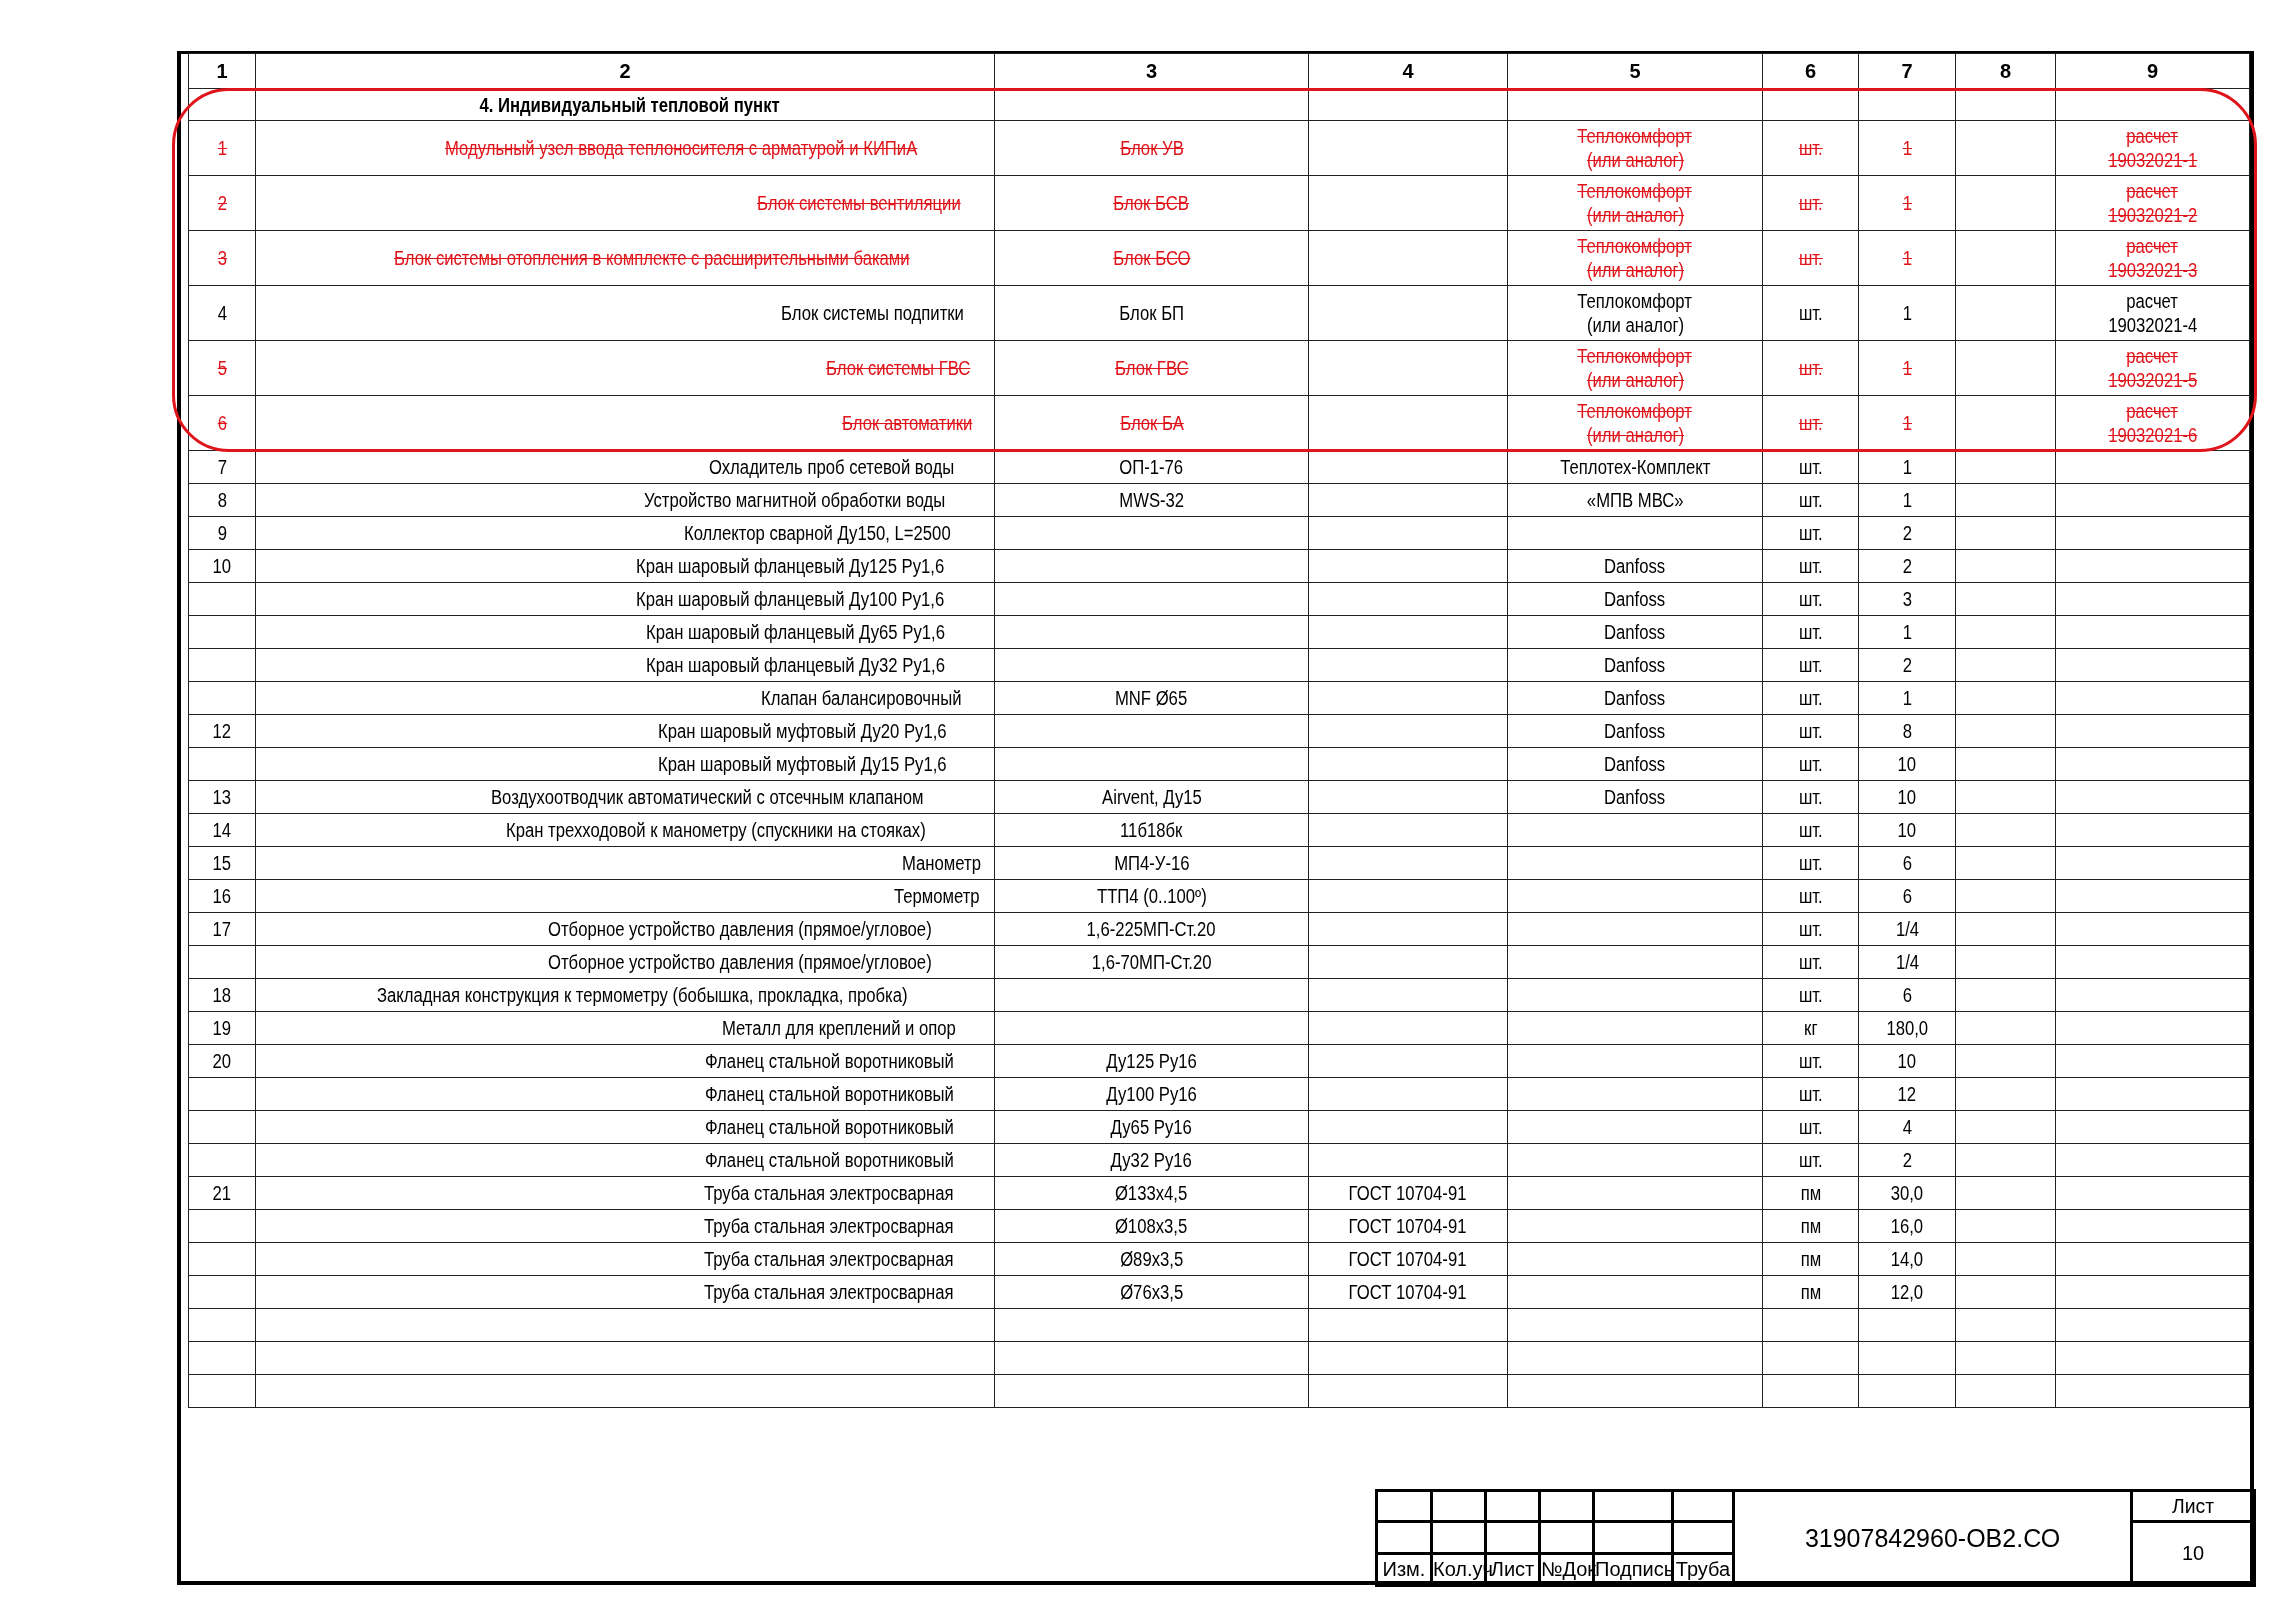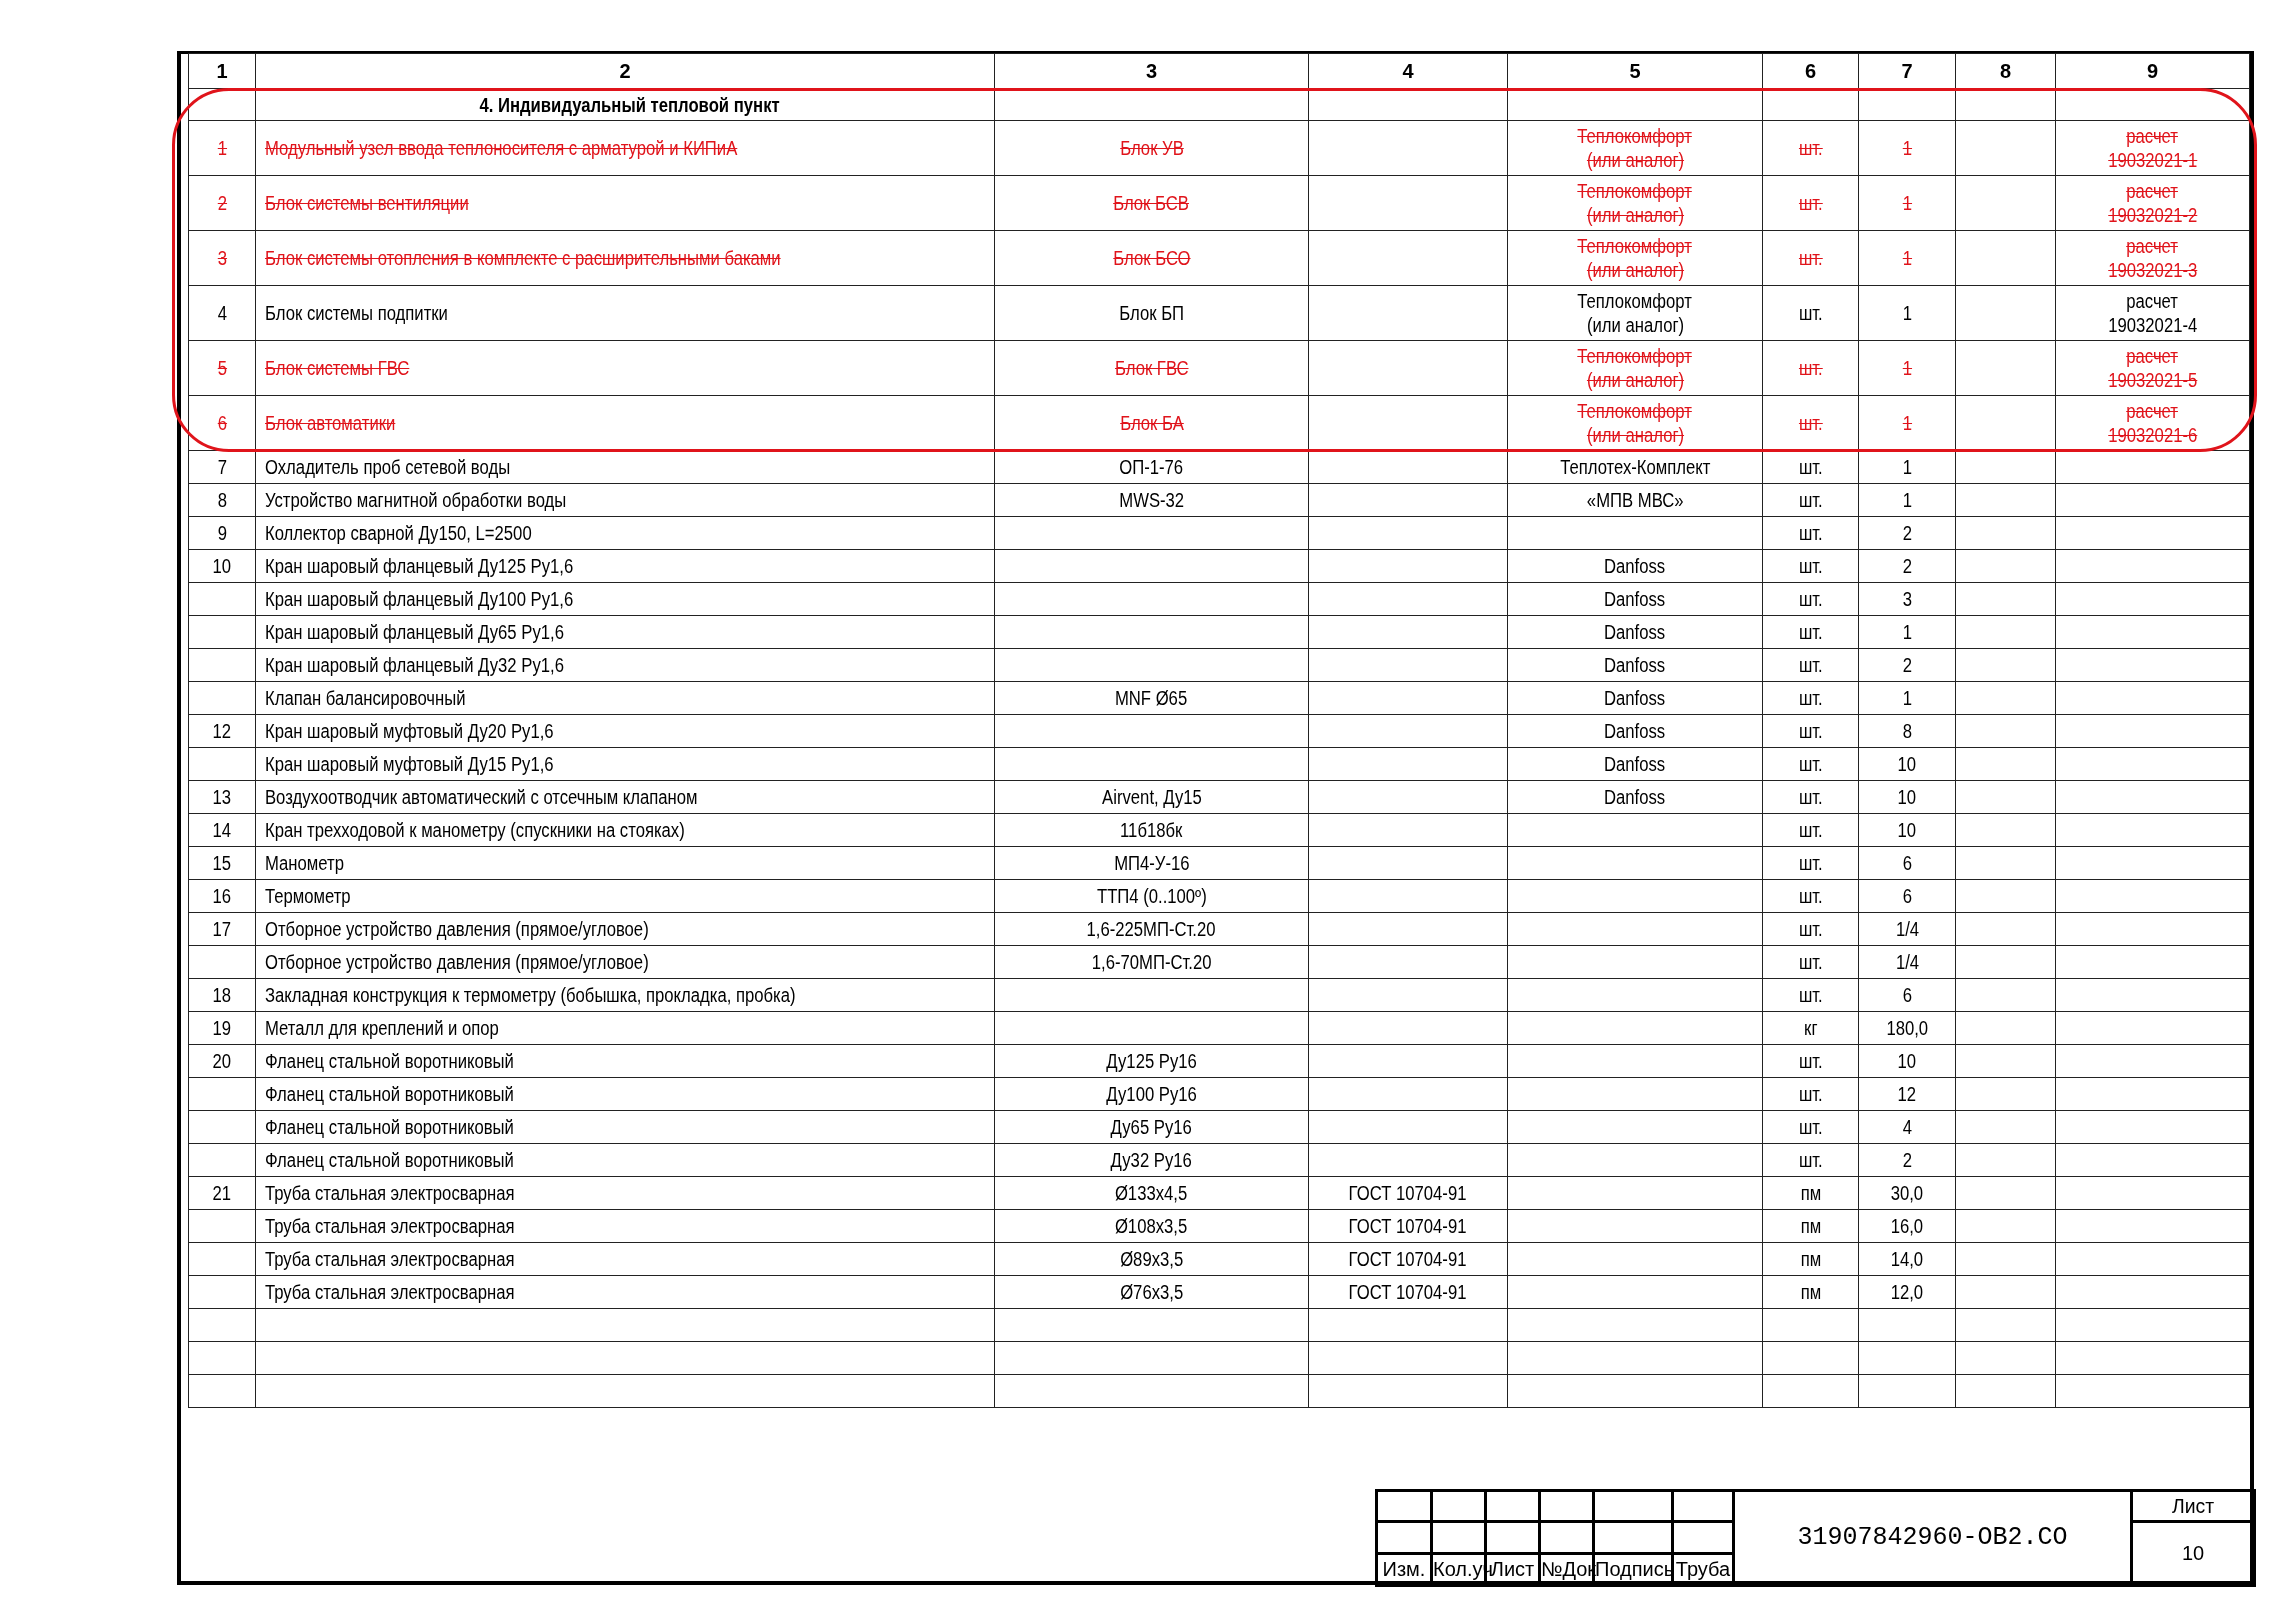--- a/index.html
+++ b/index.html
@@ -8,34 +8,34 @@
   .frame { position:absolute; left:177px; top:51px; width:2077px; height:1534px;
            border-left:4.6px solid #000; border-top:3.7px solid #000; border-right:4.6px solid #000; border-bottom:4.6px solid #000; box-sizing:border-box; }
   .spec { position:absolute; left:188px; top:53px; width:2061px; border-collapse:collapse; table-layout:fixed; }
   .spec td { border:1.8px solid #222; padding:0; text-align:center; vertical-align:middle;
              font-size:19.4px; line-height:24px; overflow:hidden; white-space:nowrap; }
   .spec tr.head td { height:34px; font-weight:bold; font-size:20px; }
   .spec tr.section td { height:31px; }
   .spec tr.section td.name { font-weight:bold; text-align:center; }
   .spec tr.tall td { height:54px; }
   .spec tr.norm td { height:32px; }
-  .spec td.name { text-align:left; padding-left:9.2px; }
+  .spec td.name { text-align:right; padding-left:9.2px; }
   .spec td .wrap { display:block; white-space:nowrap;text-align:center; }
   .deleted td, .deleted td span { color:#e0141b; text-decoration:line-through; text-decoration-color:#e0141b; }
   .deleted td { text-decoration:line-through; }
   .narrow { display:inline-block; transform:scaleX(0.86); transform-origin:left center; }
   .narrowc { display:inline-block; transform:scaleX(0.86); transform-origin:center center; }
   .oval { position:absolute; left:172px; top:88px; width:2085px; height:364px;
           border:3.7px solid #e0141b; border-radius:57px; box-sizing:border-box; pointer-events:none; }
   .stamp { position:absolute; left:1375px; top:1489px; width:880px; height:96px; }
   .stamp table { border-collapse:collapse; table-layout:fixed; width:100%; height:100%; }
   .stamp td { border:3.7px solid #000; padding:0; text-align:center; vertical-align:bottom;
               font-size:20px; line-height:18.5px; }
   .stamp td.lbl { vertical-align:middle; }
-  .stamp td.code { font-size:25px; vertical-align:middle;font-family:Liberation Mono, monospace; }
+  .stamp td.code { font-size:25px; vertical-align:middle; }
   .stamp td.sheetlbl { font-size:19.4px; vertical-align:middle; }
   .stamp td.sheetnum { font-size:20px; vertical-align:middle; }
 </style>
 </head>
 <body>
 
 <div class="frame"></div>
 
 <table class="spec">
   <colgroup>

